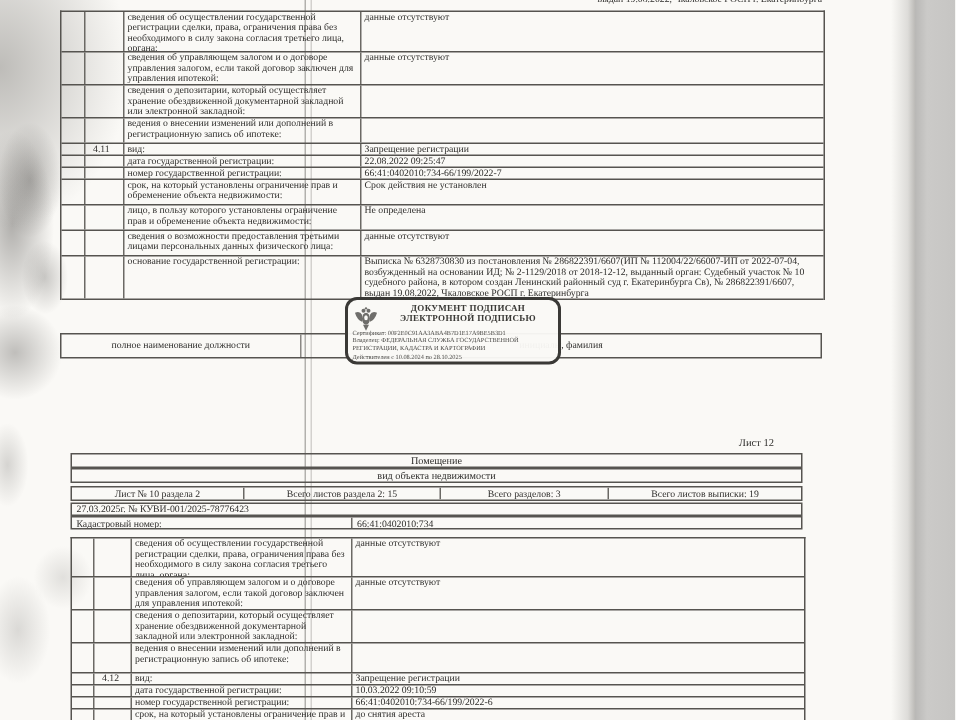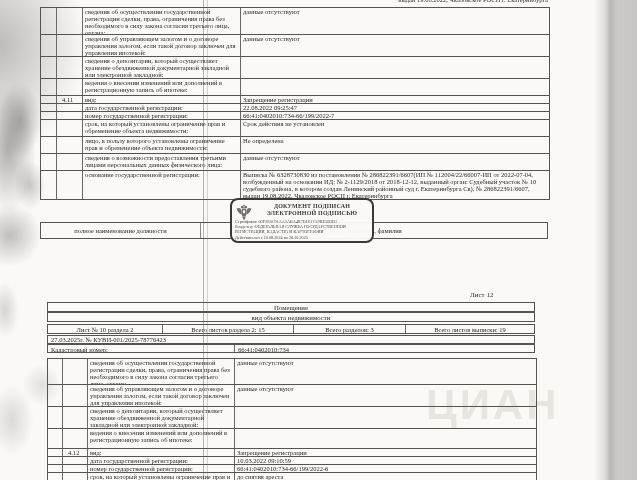--- a/index.html
+++ b/index.html
@@ -37,42 +37,41 @@
     border:1px solid #565450;box-sizing:border-box;z-index:2;}
   .sigcell{box-sizing:border-box;font-size:6.5px;display:flex;align-items:center;justify-content:center;overflow:hidden;}
   .sig-left{width:160px;border-right:1px solid #8a8884;}
   .sig-right{flex:1;}
   .stamp{position:absolute;left:230px;top:198px;width:144px;height:45px;box-sizing:border-box;
     border:2px solid #3a3936;border-radius:8px;background:rgba(250,249,246,.96);z-index:3;overflow:hidden;}
   .stamp-title{font-size:6px;font-weight:bold;text-align:center;line-height:7px;letter-spacing:.2px;
     padding-left:20px;color:#3a3936;}
   .stamp-tiny{font-size:4.2px;line-height:5.2px;padding:0 3px;color:#4a4946;white-space:nowrap;overflow:hidden;}
   .stamp-eagle{position:absolute;left:4px;top:3px;}
-  .sheet-note{position:absolute;left:470px;top:291px;width:46px;text-align:left;font-size:7px;z-index:2;}
+  .sheet-note{position:absolute;left:470px;top:291px;width:46px;text-align:right;font-size:7px;z-index:2;}
   .hdr{position:absolute;left:47px;width:488px;border:1px solid #565450;box-sizing:border-box;
     font-size:6.8px;z-index:2;overflow:hidden;}
   .hdr-center{display:flex;align-items:center;justify-content:center;}
   .hdr-cells{display:flex;}
   .hcell{box-sizing:border-box;border-right:1px solid #6b6964;display:flex;align-items:center;
     justify-content:center;overflow:hidden;font-size:6.5px;}
   .hcell:last-child{border-right:none;}
   .hdr-left{display:flex;align-items:center;padding-left:3px;font-size:6.5px;}
   .kadrow{display:flex;}
   .kadlab{width:187px;flex:none;box-sizing:border-box;border-right:1px solid #6b6964;padding:1px 3px;font-size:6.5px;}
   .kadval{flex:1;padding:1px 3px;font-size:6.5px;}
   .top-clip{position:absolute;left:352px;top:0;width:196px;height:6px;overflow:hidden;z-index:2;}
   .top-clip span{position:relative;top:-4px;display:block;text-align:right;font-size:6.5px;}
   .soft{filter:blur(.2px);}
 </style>
 </head>
 <body>
 
 <div class="screen">
 
-  <div class="watermark">ЦИАН</div>
   <div class="gray-strip"></div>
   <div class="page-shadow"></div>
   <div class="scan-blots"></div>
   <div class="fold-line-a"></div>
   <div class="fold-line-b"></div>
 
   <div class="top-clip soft">
     <span>выдан 19.08.2022, Чкаловское РОСП г. Екатеринбурга</span>
   </div>
 

